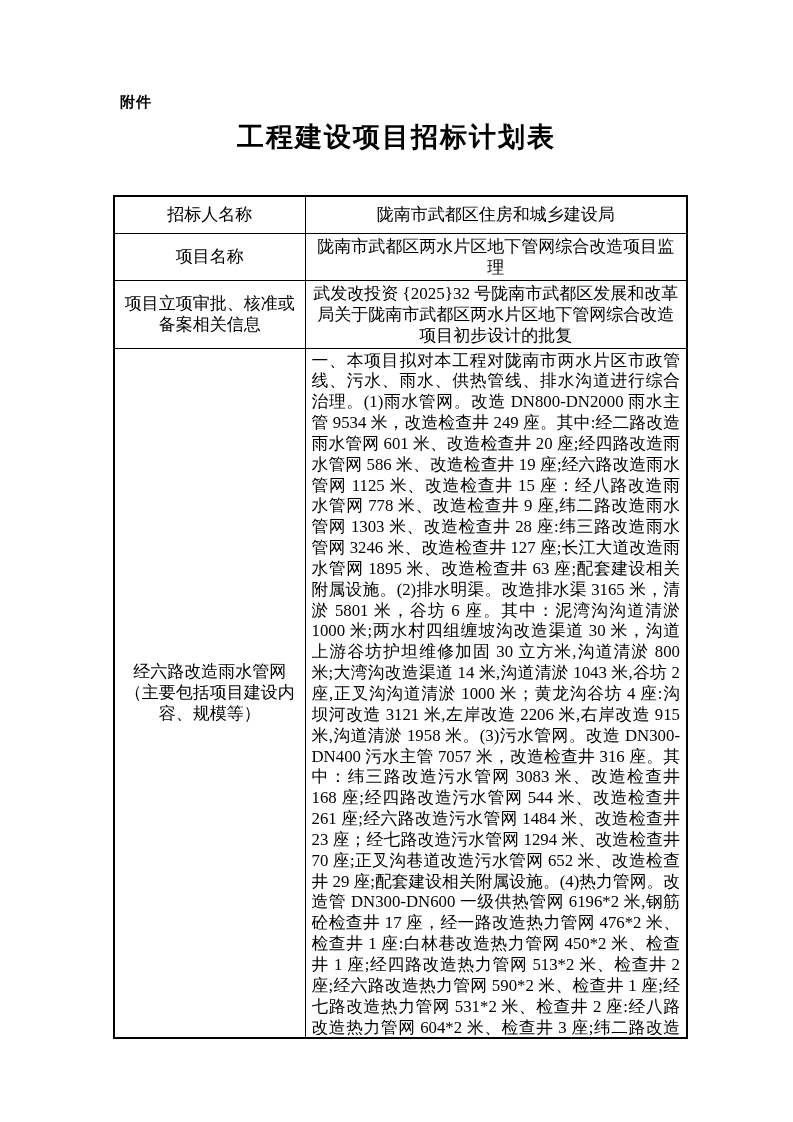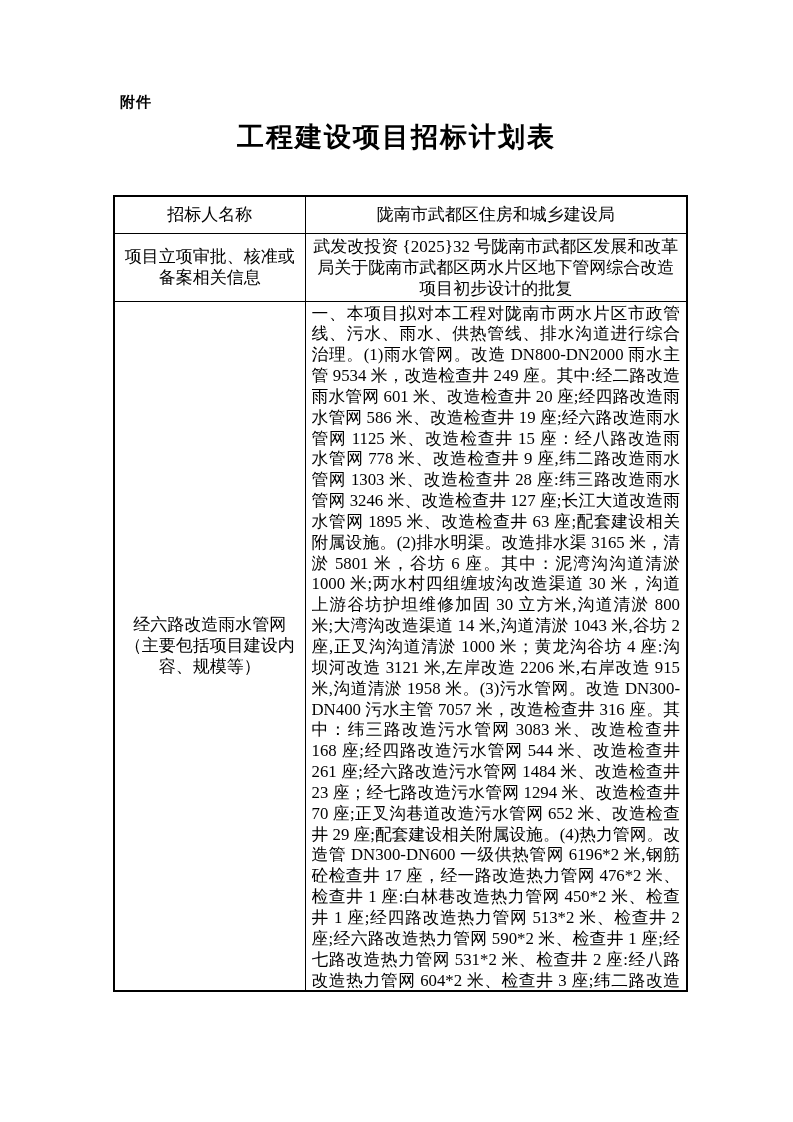--- a/index.html
+++ b/index.html
@@ -87,20 +87,24 @@
   <table class="plan-table">
     <colgroup>
       <col class="c-label">
       <col class="c-value">
     </colgroup>
     <tbody>
       <tr class="row-short">
         <td class="cell-label">招标人名称</td>
         <td class="cell-value">陇南市武都区住房和城乡建设局</td>
       </tr>
+      <tr class="row-short">
+        <td class="cell-label">项目名称</td>
+        <td class="cell-value">陇南市武都区两水片区地下管网综合改造项目监理</td>
+      </tr>
       <tr class="row-approval">
         <td class="cell-label">项目立项审批、核准或备案相关信息</td>
         <td class="cell-value">武发改投资 {2025}32 号陇南市武都区发展和改革局关于陇南市武都区两水片区地下管网综合改造项目初步设计的批复</td>
       </tr>
       <tr class="row-overview">
         <td class="cell-label">经六路改造雨水管网（主要包括项目建设内容、规模等）</td>
         <td class="cell-overview-value">
           <div class="overview-text">一、本项目拟对本工程对陇南市两水片区市政管线、污水、雨水、供热管线、排水沟道进行综合治理。(1)雨水管网。改造 DN800-DN2000 雨水主管 9534 米，改造检查井 249 座。其中:经二路改造雨水管网 601 米、改造检查井 20 座;经四路改造雨水管网 586 米、改造检查井 19 座;经六路改造雨水管网 1125 米、改造检查井 15 座：经八路改造雨水管网 778 米、改造检查井 9 座,纬二路改造雨水管网 1303 米、改造检查井 28 座:纬三路改造雨水管网 3246 米、改造检查井 127 座;长江大道改造雨水管网 1895 米、改造检查井 63 座;配套建设相关附属设施。(2)排水明渠。改造排水渠 3165 米，清淤 5801 米，谷坊 6 座。其中：泥湾沟沟道清淤 1000 米;两水村四组缠坡沟改造渠道 30 米，沟道上游谷坊护坦维修加固 30 立方米,沟道清淤 800 米;大湾沟改造渠道 14 米,沟道清淤 1043 米,谷坊 2 座,正叉沟沟道清淤 1000 米；黄龙沟谷坊 4 座:沟坝河改造 3121 米,左岸改造 2206 米,右岸改造 915 米,沟道清淤 1958 米。(3)污水管网。改造 DN300-DN400 污水主管 7057 米，改造检查井 316 座。其中：纬三路改造污水管网 3083 米、改造检查井 168 座;经四路改造污水管网 544 米、改造检查井 261 座;经六路改造污水管网 1484 米、改造检查井 23 座；经七路改造污水管网 1294 米、改造检查井 70 座;正叉沟巷道改造污水管网 652 米、改造检查井 29 座;配套建设相关附属设施。(4)热力管网。改造管 DN300-DN600 一级供热管网 6196*2 米,钢筋砼检查井 17 座，经一路改造热力管网 476*2 米、检查井 1 座:白林巷改造热力管网 450*2 米、检查井 1 座;经四路改造热力管网 513*2 米、检查井 2 座;经六路改造热力管网 590*2 米、检查井 1 座;经七路改造热力管网 531*2 米、检查井 2 座:经八路改造热力管网 604*2 米、检查井 3 座;纬二路改造热力管网 1530*2 米、检查井 4 座,纬三路改造热力管网 515*2 米、检查井 1 座；长江大道改造热力管网 986*2 米、检查井 2 座;配套建设相关附属设施。(5)穿路箱涵。</div>
         </td>
       </tr>

